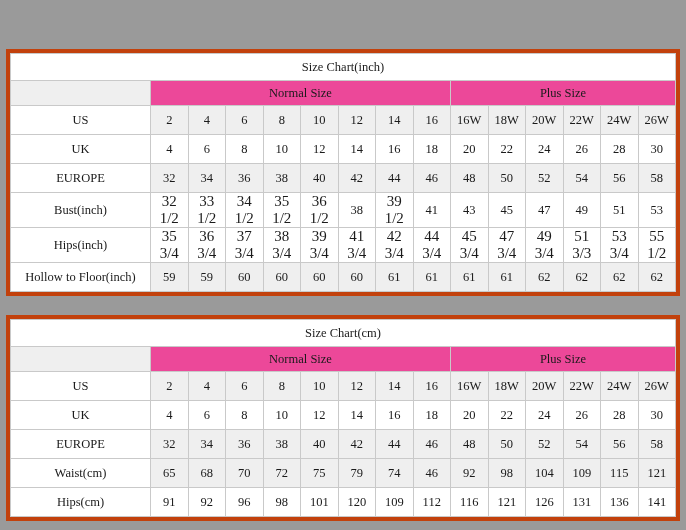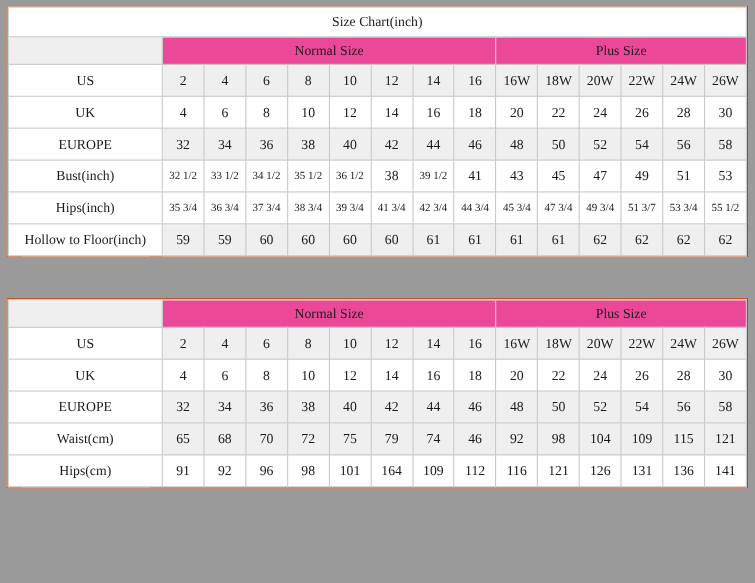--- a/index.html
+++ b/index.html
@@ -11,22 +11,23 @@
     height: 530px;
     background: #9a9a9a;
     font-family: "Liberation Serif", serif;
     overflow: hidden;
   }
   .chart-wrap {
     position: absolute;
     left: 6px;
     width: 674px;
     background: #ffffff;
-    border: 1px solid #c2410c;
+    border: 4px solid #c2410c;
     box-sizing: border-box;
+    margin-top: 44px;
   }
   #chart-inch { top: 5px; }
   #chart-cm { top: 271px; }
 
   table.size-table {
     width: 100%;
     border-collapse: collapse;
     table-layout: fixed;
   }
   table.size-table td {
@@ -63,21 +64,21 @@
   tr.shaded td {
     background: #efefef;
   }
   tr.shaded td.row-label {
     background: #ffffff;
   }
   td.value {
     font-size: 12px;
   }
   td.value.narrow {
-    font-size: 10px;
+    font-size: 15px;
   }
 </style>
 </head>
 <body>
 
 <div class="chart-wrap" id="chart-inch">
   <table class="size-table">
     <colgroup>
       <col style="width:140px">
       <col span="14">
@@ -165,21 +166,21 @@
           <td class="value narrow">36 3/4</td>
           <td class="value narrow">37 3/4</td>
           <td class="value narrow">38 3/4</td>
           <td class="value narrow">39 3/4</td>
           <td class="value narrow">41 3/4</td>
           <td class="value narrow">42 3/4</td>
           <td class="value narrow">44 3/4</td>
           <td class="value narrow">45 3/4</td>
           <td class="value narrow">47 3/4</td>
           <td class="value narrow">49 3/4</td>
-          <td class="value narrow">51 3/7</td>
+          <td class="value narrow">51 3/3</td>
           <td class="value narrow">53 3/4</td>
           <td class="value narrow">55 1/2</td>
         </tr>
         <tr class="shaded">
           <td class="row-label row-label-small">Hollow to Floor(inch)</td>
           <td class="value">59</td>
           <td class="value">59</td>
           <td class="value">60</td>
           <td class="value">60</td>
           <td class="value">60</td>
@@ -198,20 +199,23 @@
 </div>
 
 <div class="chart-wrap" id="chart-cm">
   <table class="size-table">
     <colgroup>
       <col style="width:140px">
       <col span="14">
     </colgroup>
     <tbody>
         <tr>
+          <td class="title-cell" colspan="15">Size Chart(cm)</td>
+        </tr>
+        <tr>
           <td class="group-cell corner-cell">&nbsp;</td>
           <td class="group-cell" colspan="8">Normal Size</td>
           <td class="group-cell" colspan="6">Plus Size</td>
         </tr>
         <tr class="shaded">
           <td class="row-label">US</td>
           <td class="value">2</td>
           <td class="value">4</td>
           <td class="value">6</td>
           <td class="value">8</td>
@@ -277,21 +281,21 @@
           <td class="value">115</td>
           <td class="value">121</td>
         </tr>
         <tr>
           <td class="row-label">Hips(cm)</td>
           <td class="value">91</td>
           <td class="value">92</td>
           <td class="value">96</td>
           <td class="value">98</td>
           <td class="value">101</td>
-          <td class="value">164</td>
+          <td class="value">120</td>
           <td class="value">109</td>
           <td class="value">112</td>
           <td class="value">116</td>
           <td class="value">121</td>
           <td class="value">126</td>
           <td class="value">131</td>
           <td class="value">136</td>
           <td class="value">141</td>
         </tr>
       </tbody>

